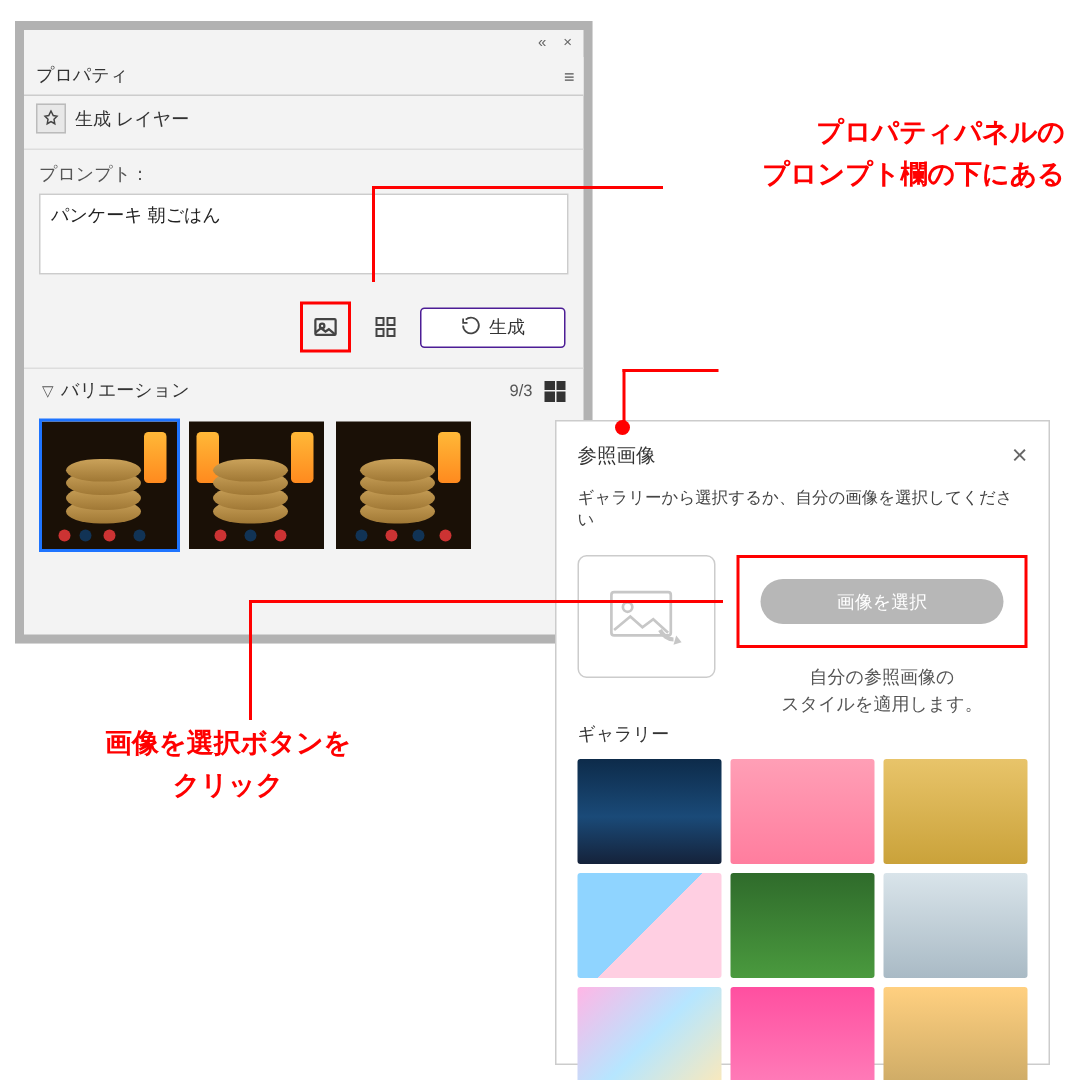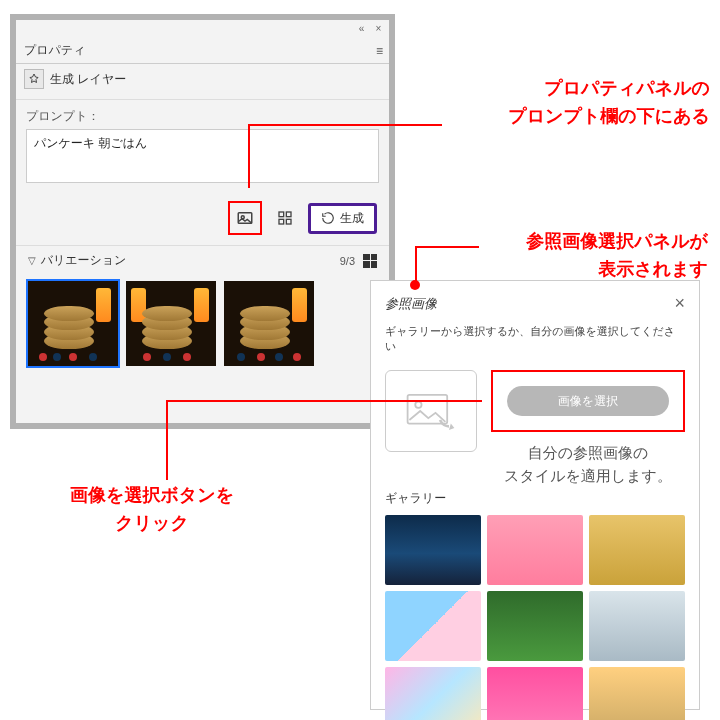--- a/index.html
+++ b/index.html
@@ -11,48 +11,48 @@
   .mini-btn{width:13px;height:13px;display:flex;align-items:center;justify-content:center;font-size:10px;color:#666;}
   .prop-tab{padding:4px 8px;font-size:12px;color:#333;display:inline-block;background:#f3f3f3;border-bottom:1px solid #ccc;width:100%;box-sizing:border-box;position:relative;}
   .prop-menu{position:absolute;right:6px;top:6px;font-size:12px;color:#555;}
   .layer-row{display:flex;align-items:center;gap:6px;padding:5px 8px 10px 8px;border-bottom:1px solid #ddd;}
   .pin{width:18px;height:18px;background:#e8e8e8;border:1px solid #bbb;display:flex;align-items:center;justify-content:center;font-size:11px;}
   .prompt-label{padding:8px 10px 4px 10px;color:#555;}
   .prompt-box{margin:0 10px;background:#fff;border:1px solid #ccc;height:54px;padding:5px 7px;box-sizing:border-box;font-size:12px;color:#222;}
   .tool-row{display:flex;justify-content:flex-end;gap:10px;align-items:center;padding:18px 12px 10px 12px;}
   .tool-btn{width:26px;height:26px;display:flex;align-items:center;justify-content:center;background:#f3f3f3;color:#555;}
   .tool-btn.boxed{border:2px solid red;padding:2px;}
-  .gen-btn{border:3px solid #4c1d95;background:#fff;border-radius:3px;padding:4px 10px;display:flex;align-items:center;gap:5px;font-size:12px;color:#333;}
+  .gen-btn{border:1px solid #4c1d95;background:#fff;border-radius:3px;padding:4px 26px;display:flex;align-items:flex-start;gap:5px;font-size:12px;color:#333;}
   .var-header{display:flex;align-items:center;justify-content:space-between;padding:6px 12px 4px 12px;border-top:1px solid #ddd;}
   .var-left{display:flex;align-items:center;gap:5px;}
   .var-right{display:flex;align-items:center;gap:8px;color:#555;font-size:11px;}
   .grid-icon{width:14px;height:14px;display:grid;grid-template-columns:1fr 1fr;grid-template-rows:1fr 1fr;gap:1px;}
   .grid-icon span{background:#333;}
   .thumbs{display:flex;gap:8px;padding:8px 12px;}
   .thumb{width:90px;height:85px;background:#1a1006;position:relative;overflow:hidden;}
   .thumb.sel{outline:2px solid #1e74ff;}
   .pancake{position:absolute;left:18%;top:18%;width:55%;height:62%;}
   .stack{position:absolute;left:0;right:0;border-radius:50%/55%;background:linear-gradient(#caa25a,#a07835);}
   .s1{bottom:0;height:30%;} .s2{bottom:18%;height:30%;} .s3{bottom:36%;height:30%;} .s4{bottom:54%;height:28%;}
   .juice{position:absolute;top:8%;width:16%;height:40%;background:linear-gradient(#ffb838,#ff8a1e);border-radius:3px;}
   .j1{right:8%;} .j2{left:6%;}
   .berries{position:absolute;bottom:6%;left:5%;right:5%;height:16%;}
   .berries i{position:absolute;bottom:0;width:8px;height:8px;border-radius:50%;}
   
   .ref-panel{position:absolute;left:370px;top:280px;width:330px;height:430px;background:#fff;border:1px solid #ccc;box-sizing:border-box;padding:12px 14px 8px 14px;}
   .ref-head{display:flex;justify-content:space-between;align-items:center;}
-  .ref-title{font-size:13px;font-style:italic;}
+  .ref-title{font-size:13px;}
   .close-x{font-size:18px;color:#666;font-weight:300;}
   .ref-desc{font-size:11px;color:#444;margin-top:10px;}
   .ref-row{display:flex;gap:14px;margin-top:16px;align-items:flex-start;}
   .ref-drop{width:90px;height:80px;border:1px solid #ccc;border-radius:6px;display:flex;align-items:center;justify-content:center;color:#bbb;}
   .ref-right{flex:1;}
   .sel-btn-wrap{border:2.5px solid red;padding:14px;}
   .sel-btn{background:#b7b7b7;color:#fff;border-radius:16px;height:30px;display:flex;align-items:center;justify-content:center;font-size:12px;}
-  .sel-desc{text-align:center;font-size:15px;color:#555;margin-top:10px;line-height:1.5;}
+  .sel-desc{text-align:center;font-size:12px;color:#555;margin-top:10px;line-height:1.5;}
   .gal-title{margin-top:3px;font-size:12px;color:#333;}
   .gal-grid{margin-top:8px;display:grid;grid-template-columns:repeat(3,1fr);gap:6px;}
   .gal-item{height:70px;border-radius:2px;}
   
   .anno{position:absolute;color:#ff0000;font-weight:700;font-size:18px;line-height:1.55;white-space:nowrap;}
   .conn{position:absolute;background:#ff0000;}
   .vline{width:2px;} .hline{height:2px;}
   .dot{position:absolute;width:10px;height:10px;border-radius:50%;background:#ff0000;}
 </style>
 </head>
@@ -212,24 +212,20 @@
       </div>
   </div>
 
   <div class="anno" style="left:413px;top:75px;text-align:right;right:10px;left:auto">
     <span>プロパティパネルの</span><br>
     <span>プロンプト欄の下にある</span><br>
   </div>
   <div class="conn hline" style="left:248px;top:124px;width:194px"></div>
   <div class="conn vline" style="left:248px;top:124px;height:64px"></div>
 
-  <div class="anno" style="right:12px;top:228px;text-align:right">
-    <span>参照画像選択パネルが</span><br>
-    <span>表示されます</span>
-  </div>
   <div class="conn hline" style="left:415px;top:246px;width:64px"></div>
   <div class="conn vline" style="left:415px;top:246px;height:38px"></div>
   <div class="dot" style="left:410px;top:280px"></div>
 
   <div class="anno" style="left:70px;top:482px;text-align:center">
     <span>画像を選択ボタンを</span><br>
     <span>クリック</span>
   </div>
   <div class="conn hline" style="left:166px;top:400px;width:316px"></div>
   <div class="conn vline" style="left:166px;top:400px;height:80px"></div>

